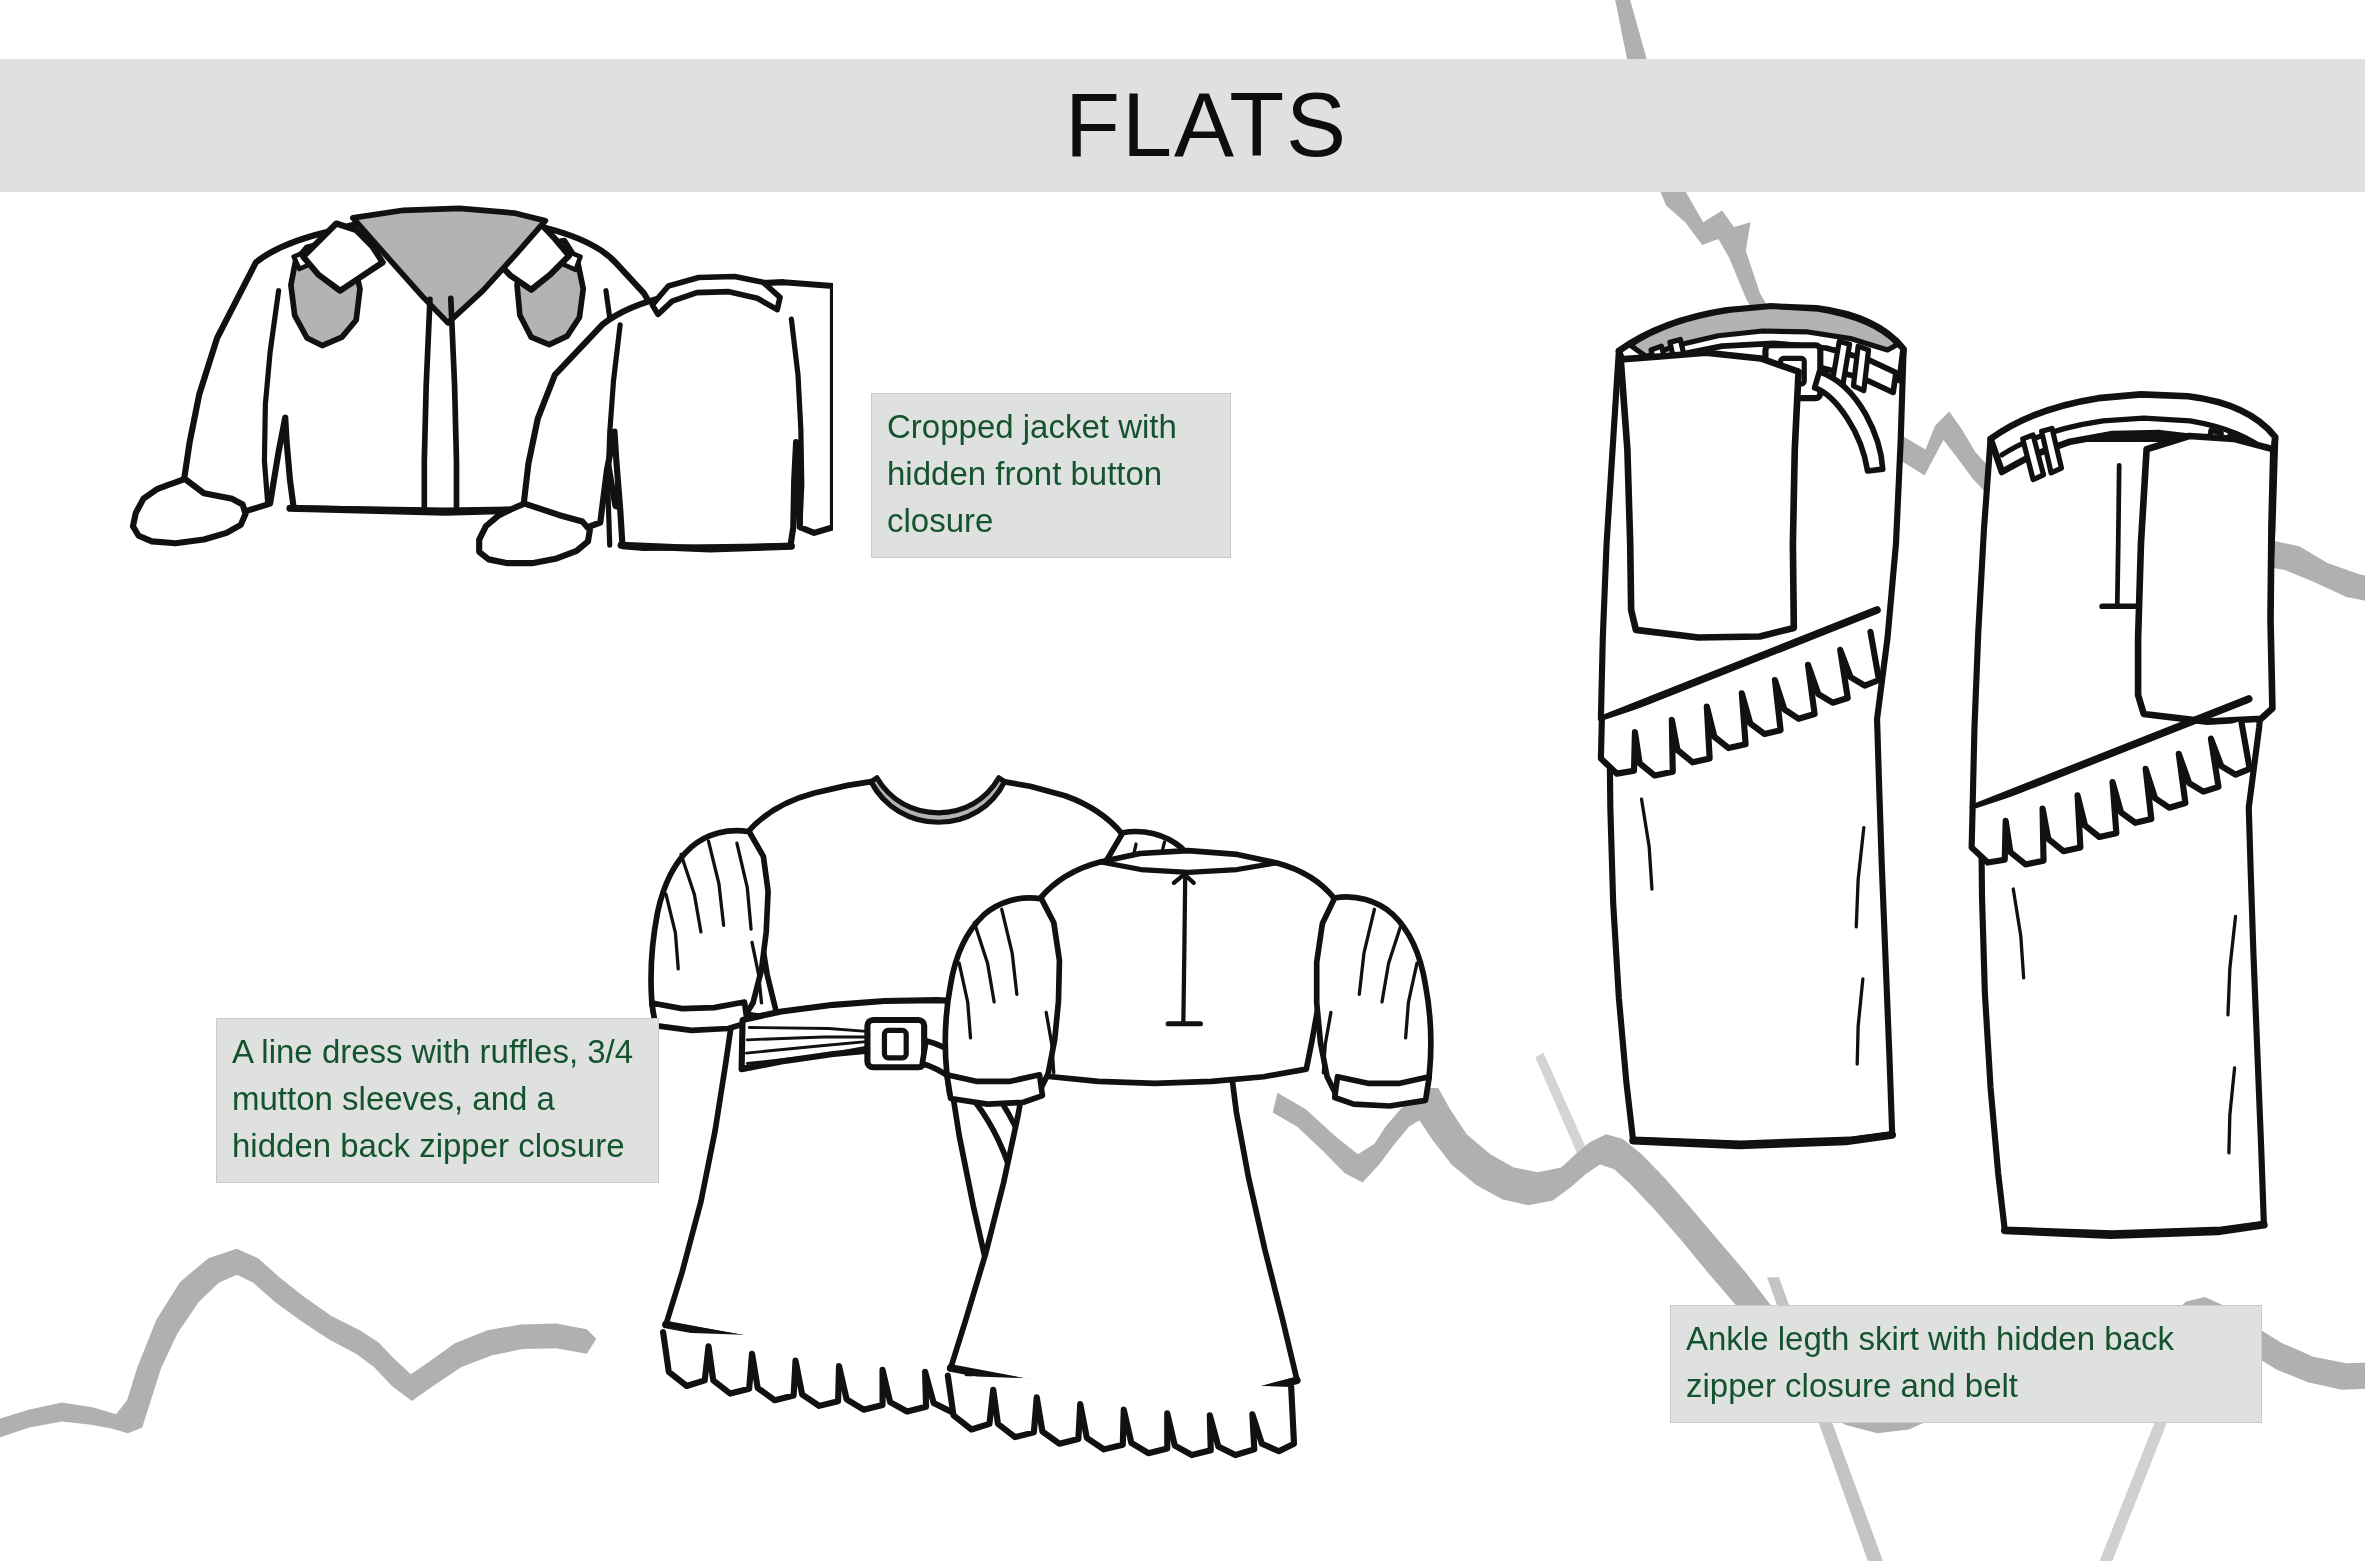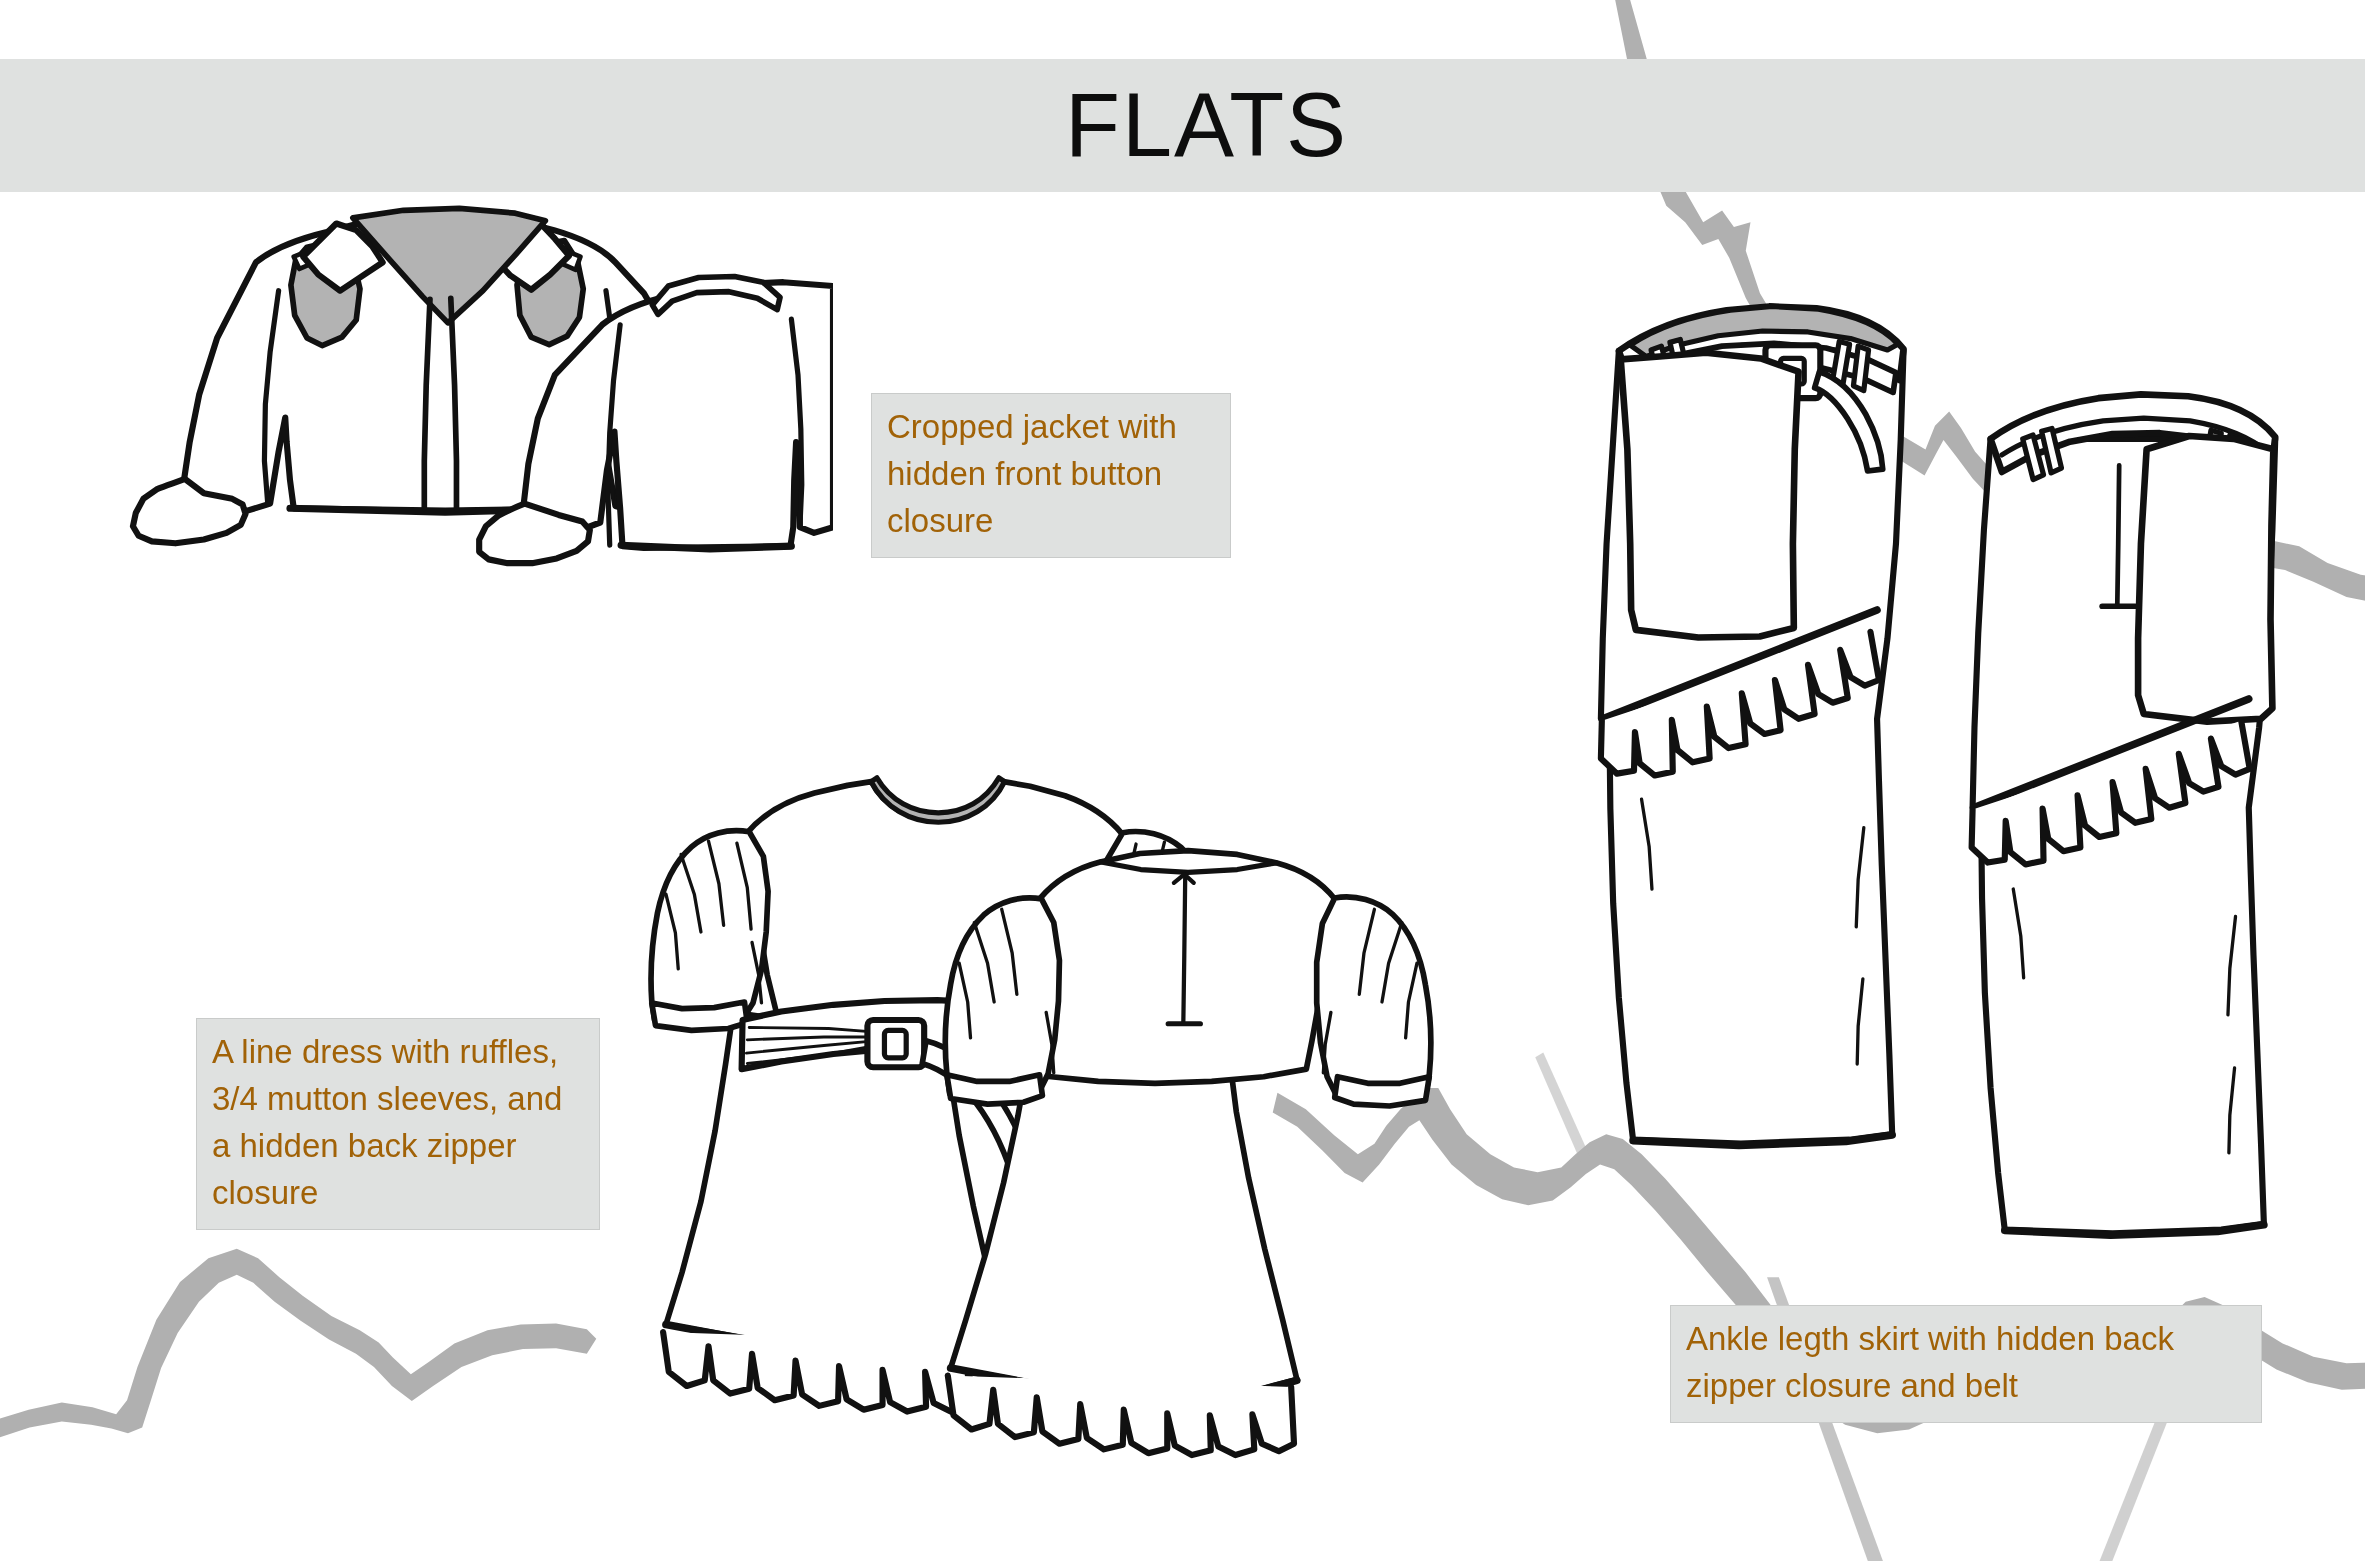--- a/index.html
+++ b/index.html
@@ -48,35 +48,35 @@
   
   .flat-svg {
     position: absolute;
     z-index: 4;
   }
   
   .caption {
     position: absolute;
     background: #dfe1e0;
     border: 1.4px solid #c9cbca;
-    color: #a16207;
+    color: #14532d;
     font-family: "Liberation Sans", sans-serif;
     font-size: 33px;
     line-height: 1.42;
     padding: 10.4px 14px 12.3px 15px;
     z-index: 6;
     white-space: pre-line;
   }
   #caption-jacket {
     left: 871px; top: 393px;
     width: 360px;
   }
   #caption-dress {
-    left: 196px; top: 1018px;
-    width: 404px;
+    left: 216px; top: 1018px;
+    width: 443px;
   }
   #caption-skirt {
     left: 1670px; top: 1305px;
     width: 592px;
   }
 </style>
 </head>
 <body>
 
 <div id="slide">

